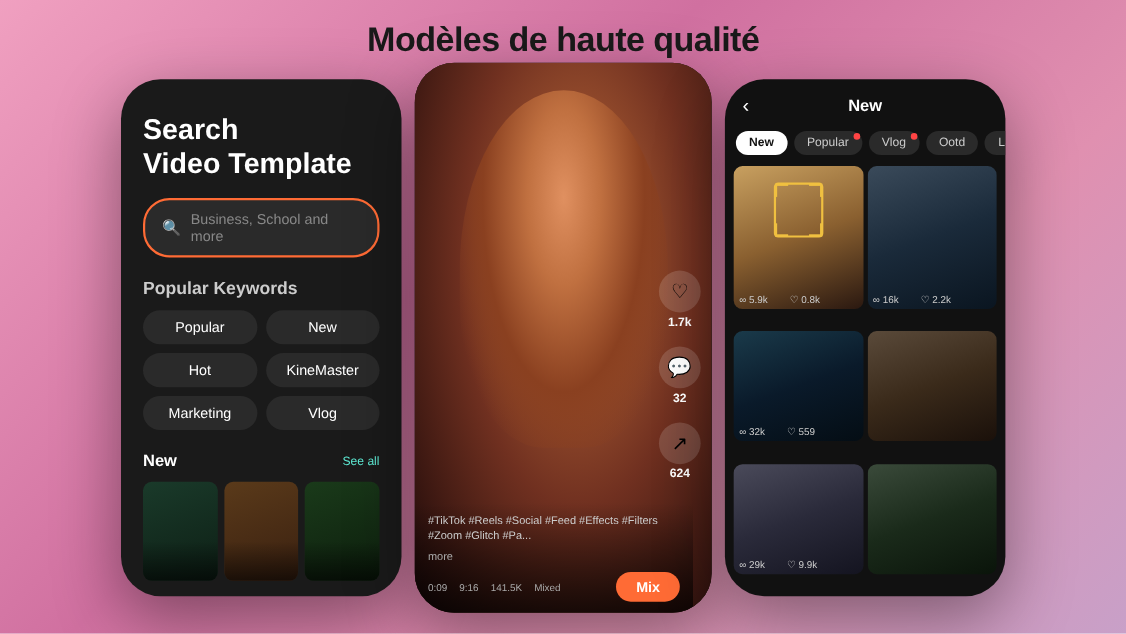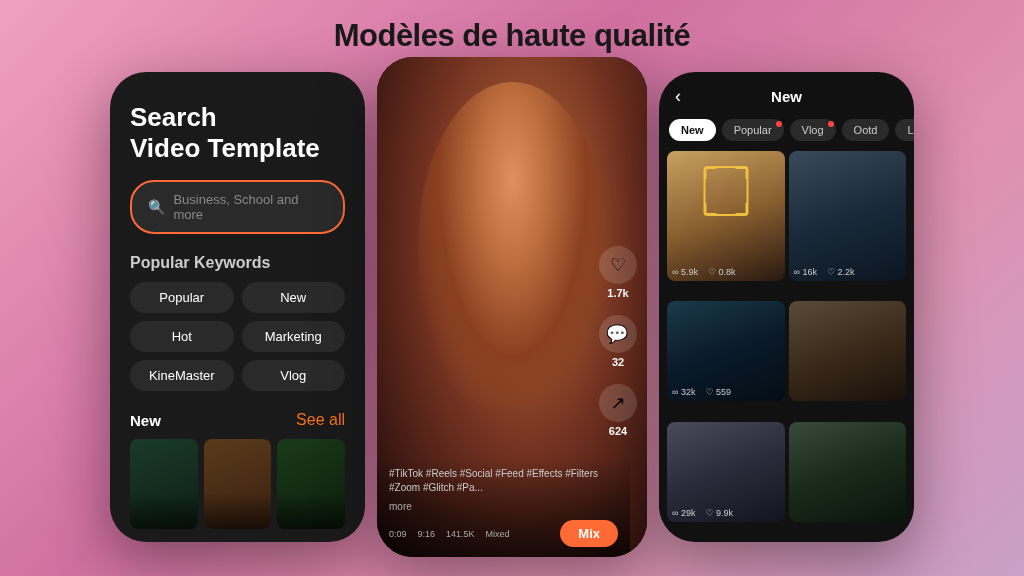--- a/index.html
+++ b/index.html
@@ -92,22 +92,22 @@
       justify-content: space-between;
       align-items: center;
       margin-bottom: 10px;
     }
     .new-section-header .new-label {
       color: #fff;
       font-size: 15px;
       font-weight: 700;
     }
     .new-section-header .see-all {
-      color: #f97316;
-      font-size: 16px;
+      color: #5eead4;
+      font-size: 11px;
     }
     .thumbnails-row {
       display: flex;
       gap: 6px;
     }
     .thumb {
       width: 70px;
       height: 90px;
       border-radius: 8px;
       overflow: hidden;
@@ -303,21 +303,21 @@
       height: 130px;
     }
     .grid-item-short {
       height: 100px;
     }
     .grid-item .stats {
       position: absolute;
       bottom: 4px;
       left: 5px;
       display: flex;
-      gap: 10px;
+      gap: 20px;
       align-items: center;
     }
     .grid-item .stats span {
       color: #ccc;
       font-size: 9px;
       display: flex;
       align-items: center;
       gap: 2px;
     }
     .gi-1 { background: linear-gradient(160deg, #c8a060 0%, #8a6030 50%, #2a1810 100%); }
@@ -363,22 +363,22 @@
       <span class="search-icon-svg">🔍</span>
       <span class="placeholder-text">Business, School and more</span>
     </div>
 
     <div class="keywords-section">
       <div class="section-label">Popular Keywords</div>
       <div class="keywords-grid">
         <div class="keyword-chip">Popular</div>
         <div class="keyword-chip">New</div>
         <div class="keyword-chip">Hot</div>
+        <div class="keyword-chip">KineMaster</div>
         <div class="keyword-chip">Marketing</div>
-        <div class="keyword-chip">KineMaster</div>
         <div class="keyword-chip">Vlog</div>
       </div>
     </div>
 
     <div class="new-section-header">
       <span class="new-label">New</span>
       <span class="see-all">See all</span>
     </div>
     <div class="thumbnails-row">
       <div class="thumb thumb-dark"></div>

